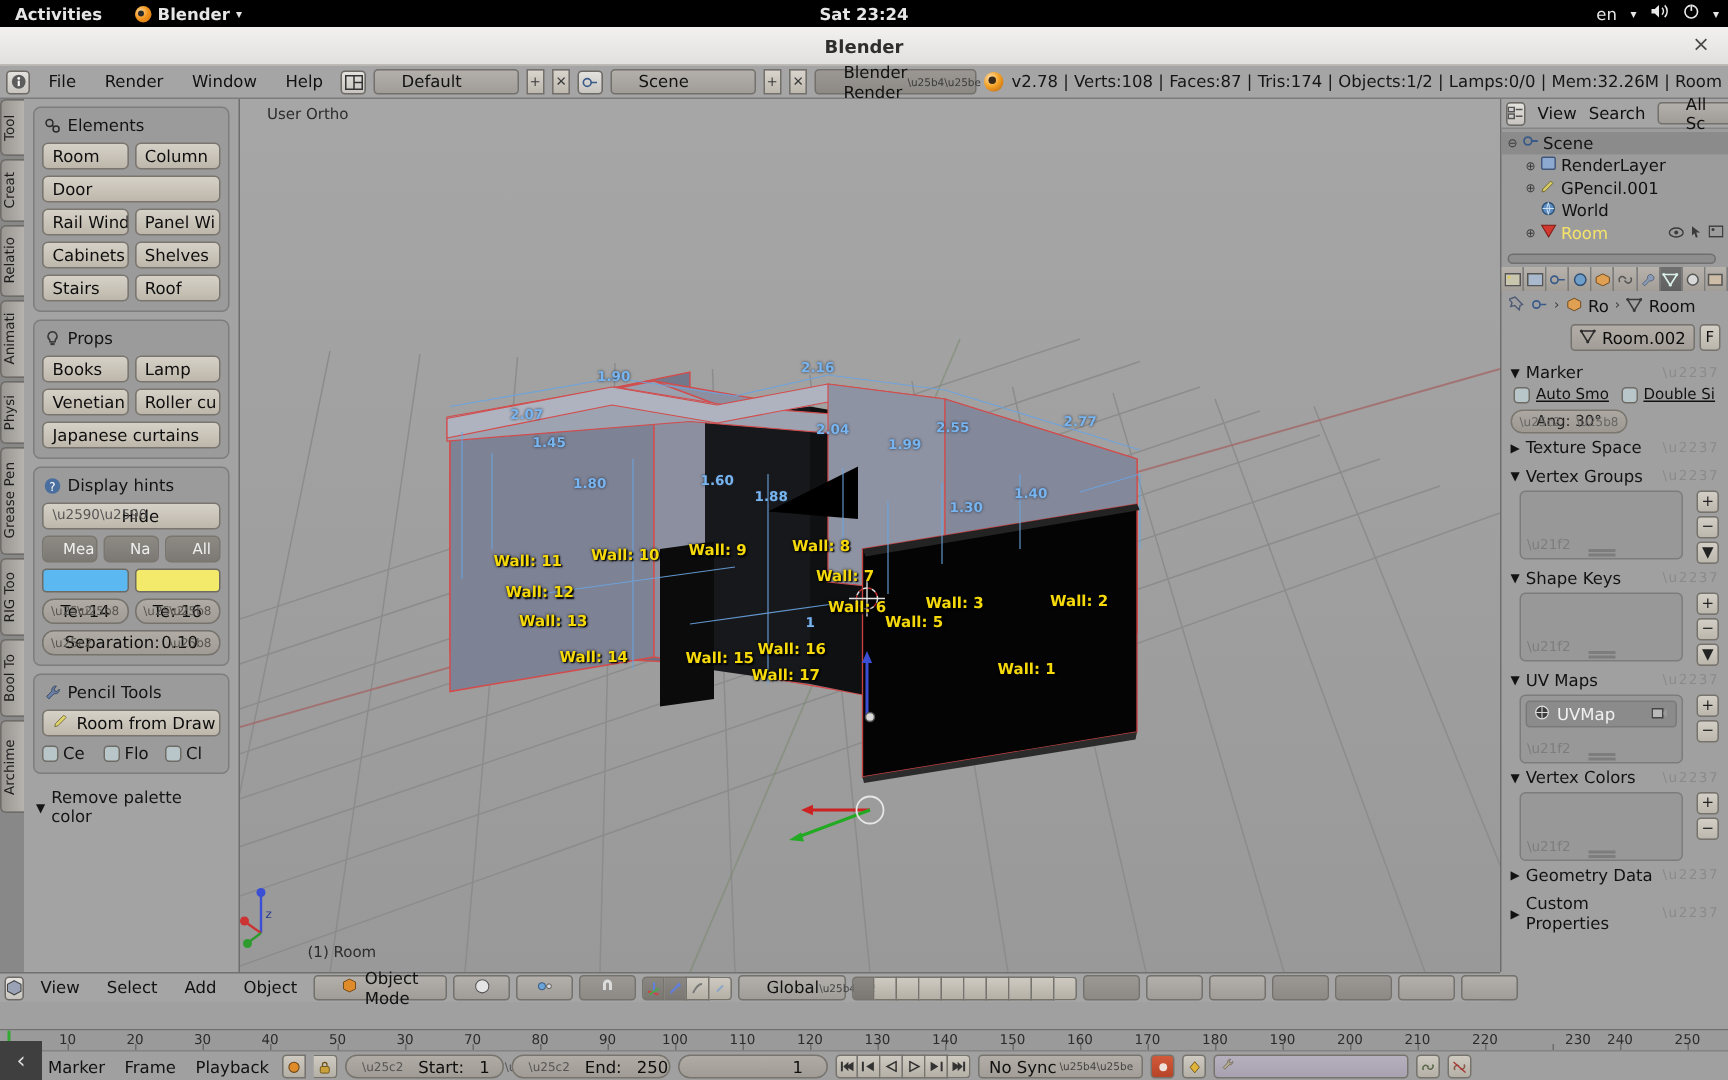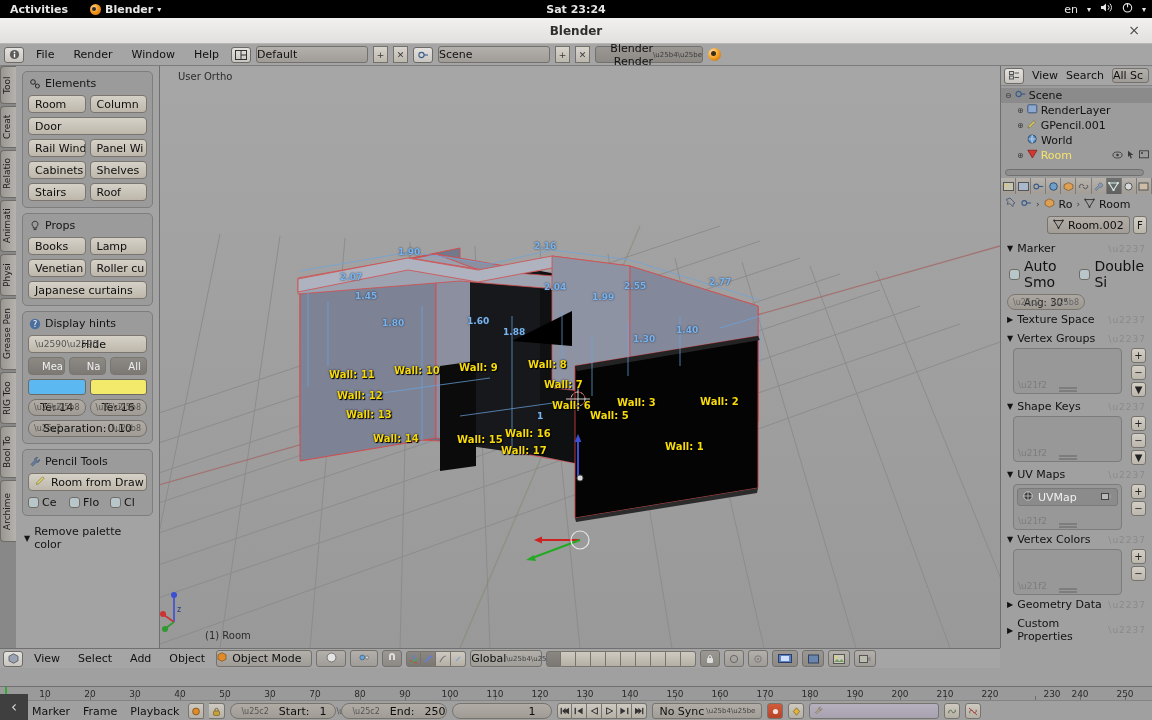--- a/index.html
+++ b/index.html
@@ -48,21 +48,21 @@
   }
   .bmenu { color:#111; font-size:11px; padding:1px 7px; cursor:pointer; white-space:nowrap;}
   .editor-icon {
     width:20px;height:16px;background:linear-gradient(#e4e2de,#c8c5c0);
     border:1px solid #6e6b66;border-radius:3px;display:flex;align-items:center;
     justify-content:center;font-size:9px;color:#333;
   }
   .bw-field {
     height:17px;background:linear-gradient(#b3b0ab,#a09d98);
     border:1px solid #74716c;border-radius:3px;color:#111;font-size:11px;
-    display:flex;align-items:center;padding:0 0;text-align:right;
+    display:flex;align-items:center;padding:0 18px;
   }
   .bw-field.dark { background:linear-gradient(#9b9893,#8d8a85); }
   .mini-btn {
     width:15px;height:17px;background:linear-gradient(#d9d5cd,#bdb8ae);
     border:1px solid #74716c;display:flex;align-items:center;justify-content:center;
     font-size:9px;color:#3a3a3a;
   }
   .stats { color:#161616; font-size:11px; white-space:nowrap; }
   .blender-logo-md {
     width:13px;height:13px;border-radius:50%;
@@ -165,21 +165,21 @@
   .prop-F { width:17px;height:18px;background:linear-gradient(#d4cfc6,#bab5ab); border:1px solid #76736d; border-radius:3px; display:flex;align-items:center;justify-content:center;font-size:10px;color:#111;}
   .sec-head { display:flex; align-items:center; gap:4px; font-size:11px; color:#121212; padding:3px 6px; cursor:pointer;}
   .sec-head .dots { margin-left:auto; color:#8a8a8a; letter-spacing:1px; font-size:9px;}
   .listbox { margin:0 6px; height:46px; background:#989898; border:1px solid #7c7c7c; border-radius:4px; position:relative;}
   .listbox .grip { position:absolute; left:50%; transform:translateX(-50%); bottom:4px; width:18px; height:2px; background:#7d7d7d; box-shadow:0 3px 0 #7d7d7d;}
   .listbox .plus-sm{position:absolute;left:4px;bottom:3px;font-size:9px;color:#7d7d7d;}
   .listrow { display:flex; gap:3px; margin:0 6px; }
   .side-btns { display:flex; flex-direction:column; gap:2px; }
   .sq { width:15px;height:15px;background:linear-gradient(#d4cfc6,#bcb7ad); border:1px solid #76736d; border-radius:3px; display:flex;align-items:center;justify-content:center;font-size:10px;color:#222;cursor:pointer;}
   .uv-item { height:18px; background:#8b8b8b; border:1px solid #7a7a7a; border-radius:3px; display:flex; align-items:center; gap:5px; padding:0 5px; font-size:11px; color:#f0f0f0; margin:3px 3px 0; }
-  .cb2 { display:flex; align-items:center; gap:4px; font-size:14px; color:#111; }
+  .cb2 { display:flex; align-items:flex-start; gap:4px; font-size:10px; color:#111;text-decoration:underline; }
   .angfield { width:78px; height:16px; margin:4px 0 0 6px; background:linear-gradient(#aca8a1,#9d9992); border:1px solid #7a776f; border-radius:8px; display:flex; align-items:center; justify-content:center; font-size:10px; color:#232323; position:relative;}
 
   
   .timeline { position:absolute; left:0; top:686px; width:1152px; height:34px; background:#a0a0a0; border-top:1px solid #707070;}
   .tl-ruler { position:relative; height:14px; background:#9a9a9a; border-bottom:1px solid #848484; overflow:hidden;}
   .tick { position:absolute; bottom:0; width:1px; height:4px; background:#6d6d6d;}
   .tick-lbl { position:absolute; bottom:1px; font-size:9px; color:#2b2b2b; transform:translateX(-50%);}
   .tl-playhead { position:absolute; top:0; width:2px; height:14px; background:#33aa33;}
   .tl-bar { height:20px; display:flex; align-items:center; gap:5px; padding:0 3px;}
   .tl-field {
@@ -265,20 +265,21 @@
     <div class="bw-field" style="width:112px">Scene</div>
     <div class="mini-btn">+</div>
     <div class="mini-btn">✕</div>
 
     <div class="bw-field dark" style="width:108px; justify-content:space-between">
       <span>Blender Render</span>
       <span style="font-size:7px;color:#3c3c3c">\u25b4\u25be</span>
     </div>
 
     <div class="blender-logo-md"></div>
+    <div class="stats">v2.78 | Verts:108 | Faces:87 | Tris:174 | Objects:1/2 | Lamps:0/0 | Mem:32.26M | Room</div>
   </div>
 
   <div class="vtabs">
     <div class="vtab" style="height:38px">Tool</div>
     <div class="vtab" style="height:42px">Creat</div>
     <div class="vtab" style="height:48px">Relatio</div>
     <div class="vtab" style="height:52px">Animati</div>
     <div class="vtab" style="height:42px">Physi</div>
     <div class="vtab" style="height:72px">Grease Pen</div>
     <div class="vtab" style="height:52px">RIG Too</div>

